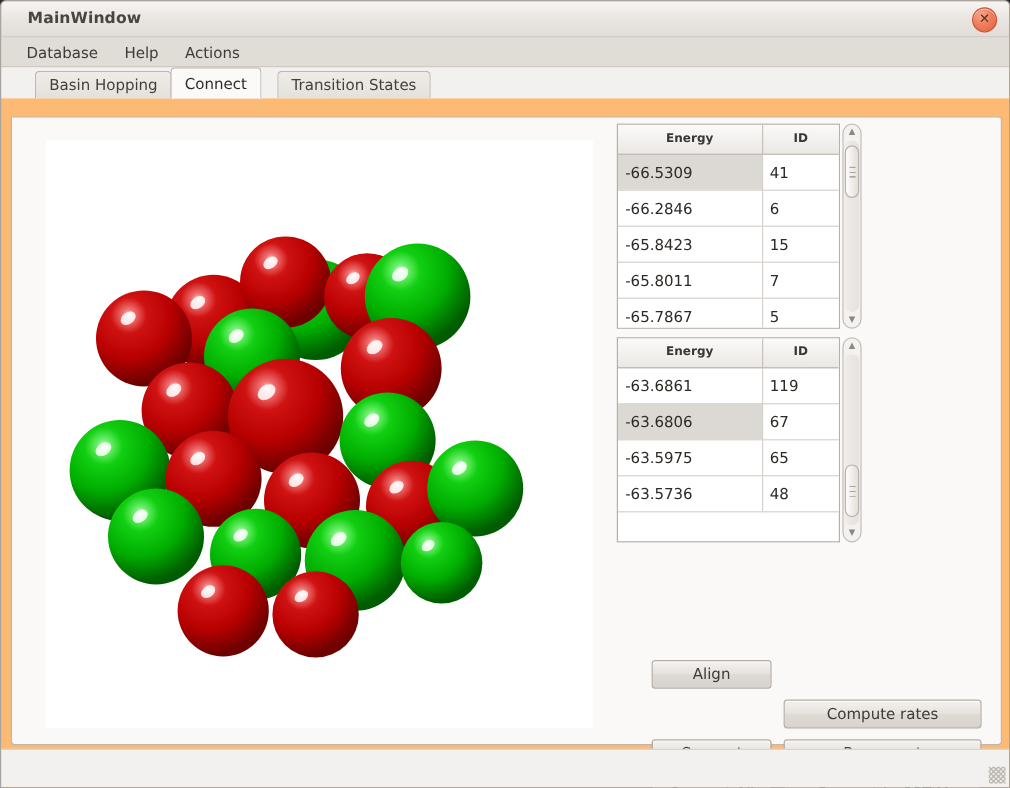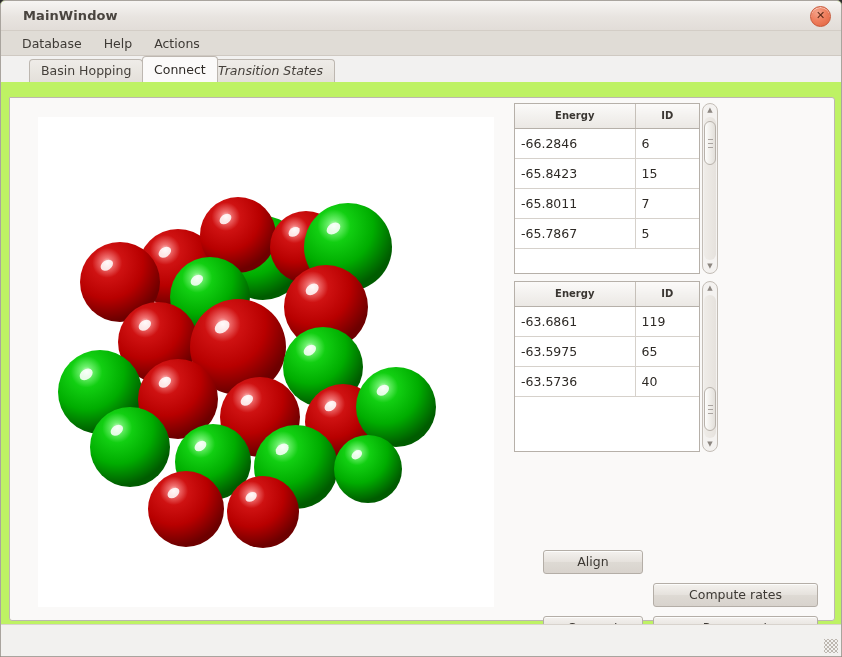--- a/index.html
+++ b/index.html
@@ -15,21 +15,21 @@
     font-size: 12px;
     color: #3c3b37;
   }
 
   
   #window {
     position: absolute;
     left: 0; top: 0;
     width: 842px; height: 657px;
     box-sizing: border-box;
-    background: #bef264;
+    background: #fdba74;
     border: 1px solid #a9a49e;
     border-radius: 5px 5px 0 0;
     overflow: hidden;
   }
 
   
   #titlebar {
     position: relative;
     height: 30px;
     box-sizing: border-box;
@@ -291,21 +291,21 @@
 
   <div id="menubar">
     <div class="menu-item">Database</div>
     <div class="menu-item">Help</div>
     <div class="menu-item">Actions</div>
   </div>
 
   <div id="tabbar">
     <div class="tab" style="left:12px;">Basin Hopping</div>
     <div class="tab active" style="left:125px;">Connect</div>
-    <div class="tab" style="left:189px;font-style:italic;">Transition States</div>
+    <div class="tab" style="left:214px;">Transition States</div>
   </div>
 
   <div id="panel">
 
     <div id="viewport">
       <svg id="molecule" viewBox="0 0 456 490">
         <defs>
           <radialGradient id="gred" cx="34%" cy="26%" r="72%">
             <stop offset="0%" stop-color="#ffdede"></stop>
             <stop offset="9%" stop-color="#f07070"></stop>
@@ -377,20 +377,24 @@
               <col style="width:120px">
               <col style="width:64px">
             </colgroup>
           <thead>
             <tr>
               <th>Energy</th>
               <th>ID</th>
             </tr>
           </thead>
           <tbody>
+              <tr class="selected">
+                <td class="energy-cell">-66.5309</td>
+                <td>41</td>
+              </tr>
               <tr>
                 <td class="energy-cell">-66.2846</td>
                 <td>6</td>
               </tr>
               <tr>
                 <td class="energy-cell">-65.8423</td>
                 <td>15</td>
               </tr>
               <tr>
                 <td class="energy-cell">-65.8011</td>
@@ -424,27 +428,31 @@
             <tr>
               <th>Energy</th>
               <th>ID</th>
             </tr>
           </thead>
           <tbody>
               <tr>
                 <td class="energy-cell">-63.6861</td>
                 <td>119</td>
               </tr>
+              <tr class="selected">
+                <td class="energy-cell">-63.6806</td>
+                <td>67</td>
+              </tr>
               <tr>
                 <td class="energy-cell">-63.5975</td>
                 <td>65</td>
               </tr>
               <tr>
                 <td class="energy-cell">-63.5736</td>
-                <td>40</td>
+                <td>48</td>
               </tr>
             </tbody>
         </table>
       </div>
       <div class="vscroll" style="left:188px; height:171px;">
         <div class="trough"></div>
         <div class="arrow up">▲</div>
         <div class="arrow down">▼</div>
         <div class="thumb" style="top:105px; height:44px;">
           <span class="grip"></span>

